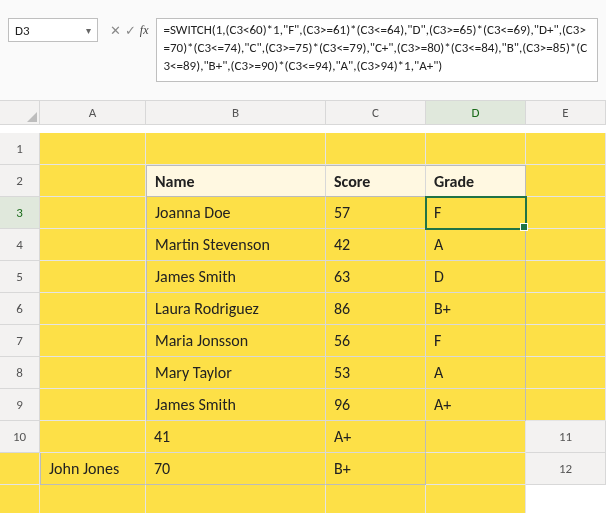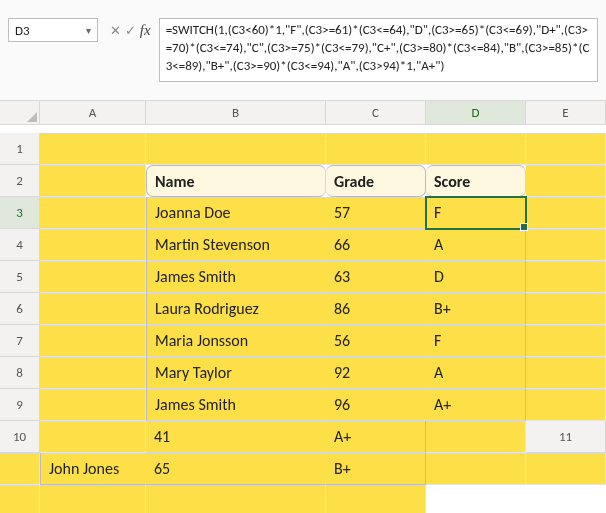--- a/index.html
+++ b/index.html
@@ -47,21 +47,21 @@
     align-items: center;
     gap: 4px;
     height: 24px;
     padding: 0 4px;
     color: #888;
     font-size: 13px;
   }
   .fx-symbol {
     font-style: italic;
     font-family: "Times New Roman", serif;
-    font-size: 15px;
+    font-size: 12px;
     color: #444;
   }
   .formula {
     border: 1px solid #bfbfbf;
     background: #fff;
     min-height: 64px;
     padding: 2px 6px;
     font-size: 13px;
     line-height: 1.4;
     flex: 1;
@@ -135,21 +135,20 @@
   .th {
     background: #fff8e1;
     font-weight: bold;
   }
   .tablecell {
     border-right: 1px solid #d8d8d8;
     border-bottom: 1px solid #d8d8d8;
   }
   .th-bottom {
     border-bottom: 1px solid #bbb;
-    border-radius: 7px;
   }
   .tablewrap-top { border-top: 1px solid #bbb; }
   .tablewrap-left { border-left: 1px solid #bbb; }
   .tablewrap-right { border-right: 1px solid #bbb; }
   .tablewrap-bottom { border-bottom: 1px solid #bbb; text-align: right; }
   .sel {
     position: relative;
     outline: 2px solid #217346;
     outline-offset: -1px;
     z-index: 2;
@@ -195,35 +194,35 @@
   <div class="rowh">1</div>
   <div class="cell"></div>
   <div class="cell"></div>
   <div class="cell"></div>
   <div class="cell"></div>
   <div class="cell"></div>
 
   <div class="rowh">2</div>
   <div class="cell"></div>
   <div class="cell th tablecell tablewrap-top tablewrap-left th-bottom">Name</div>
+  <div class="cell th tablecell tablewrap-top th-bottom">Score</div>
   <div class="cell th tablecell tablewrap-top tablewrap-right th-bottom">Grade</div>
-  <div class="cell th tablecell tablewrap-top th-bottom">Score</div>
   <div class="cell"></div>
 
   <div class="rowh active">3</div>
   <div class="cell"></div>
   <div class="cell tablecell tablewrap-left">Joanna Doe</div>
   <div class="cell tablecell">57</div>
   <div class="cell tablecell tablewrap-right sel">F</div>
   <div class="cell"></div>
 
   <div class="rowh">4</div>
   <div class="cell"></div>
   <div class="cell tablecell tablewrap-left">Martin Stevenson</div>
-  <div class="cell tablecell">66</div>
+  <div class="cell tablecell">42</div>
   <div class="cell tablecell tablewrap-right">A</div>
   <div class="cell"></div>
 
   <div class="rowh">5</div>
   <div class="cell"></div>
   <div class="cell tablecell tablewrap-left">James Smith</div>
   <div class="cell tablecell">63</div>
   <div class="cell tablecell tablewrap-right">D</div>
   <div class="cell"></div>
 
@@ -237,42 +236,43 @@
   <div class="rowh">7</div>
   <div class="cell"></div>
   <div class="cell tablecell tablewrap-left">Maria Jonsson</div>
   <div class="cell tablecell">56</div>
   <div class="cell tablecell tablewrap-right">F</div>
   <div class="cell"></div>
 
   <div class="rowh">8</div>
   <div class="cell"></div>
   <div class="cell tablecell tablewrap-left">Mary Taylor</div>
-  <div class="cell tablecell">92</div>
+  <div class="cell tablecell">53</div>
   <div class="cell tablecell tablewrap-right">A</div>
   <div class="cell"></div>
 
   <div class="rowh">9</div>
   <div class="cell"></div>
   <div class="cell tablecell tablewrap-left">James Smith</div>
   <div class="cell tablecell">96</div>
   <div class="cell tablecell tablewrap-right">A+</div>
   <div class="cell"></div>
 
   <div class="rowh">10</div>
   <div class="cell"></div>
   <div class="cell tablecell">41</div>
   <div class="cell tablecell tablewrap-right">A+</div>
   <div class="cell"></div>
 
   <div class="rowh">11</div>
   <div class="cell"></div>
   <div class="cell tablecell tablewrap-left tablewrap-bottom">John Jones</div>
-  <div class="cell tablecell tablewrap-bottom">65</div>
+  <div class="cell tablecell tablewrap-bottom">70</div>
   <div class="cell tablecell tablewrap-right tablewrap-bottom">B+</div>
   <div class="cell"></div>
 
+  <div class="rowh">12</div>
   <div class="cell"></div>
   <div class="cell"></div>
   <div class="cell"></div>
   <div class="cell"></div>
   <div class="cell"></div>
 </div>
 
 </body></html>

